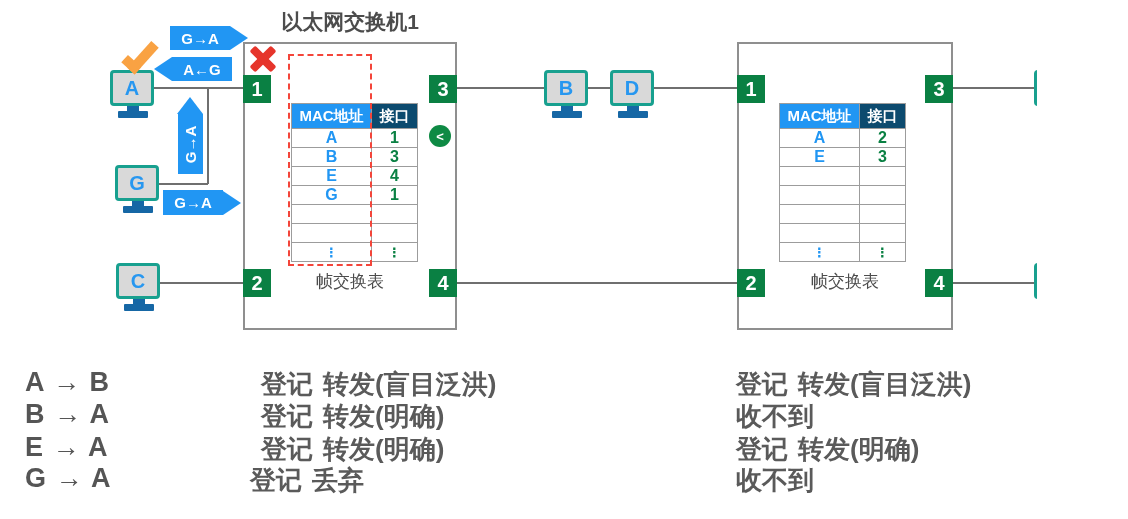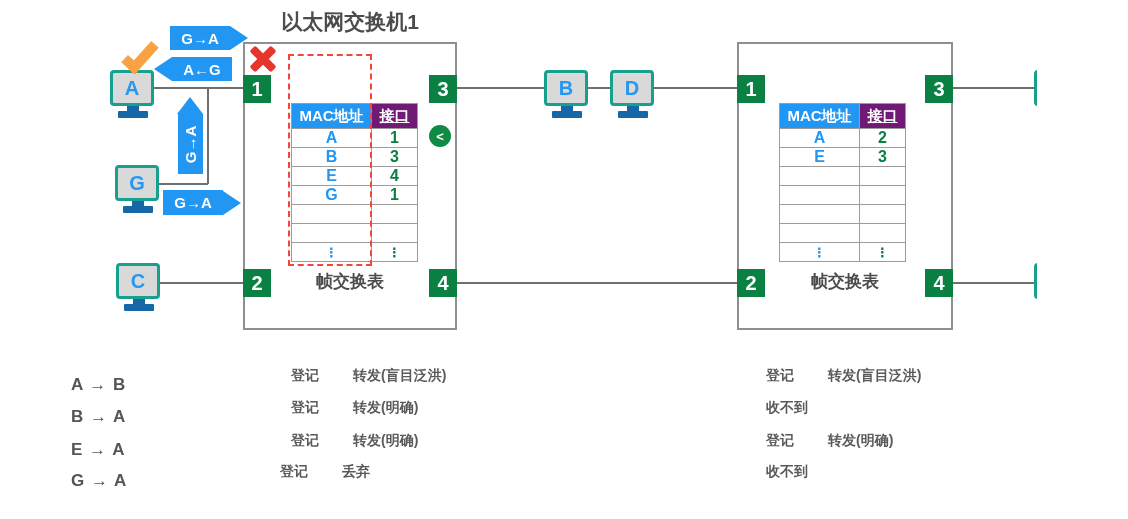--- a/index.html
+++ b/index.html
@@ -1,17 +1,17 @@
 <!DOCTYPE html>
 <html><head>
 <meta charset="utf-8">
 <style>
   * { margin:0; padding:0; box-sizing:border-box; }
   body { background:#ffffff; font-family:"Liberation Sans","DejaVu Sans",sans-serif; }
-  .canvas { position:relative; width:1037px; height:519px; background:#ffffff; overflow:hidden;padding-left:46px; }
+  .canvas { position:relative; width:1037px; height:519px; background:#ffffff; overflow:hidden; }
 
   
   .swbox { position:absolute; border:2px solid #8f8f8f; background:#ffffff; z-index:1; }
   .swtitle { position:absolute; text-align:center; font-size:21px; font-weight:bold; color:#4c4c4c; z-index:2; }
 
   
   .port { position:absolute; width:28px; height:28px; background:#0A8043; color:#ffffff;
           font-size:20px; font-weight:bold; display:flex; align-items:center; justify-content:center; z-index:4; }
 
   
@@ -24,27 +24,27 @@
                   display:flex; align-items:center; justify-content:center;
                   font-size:20px; font-weight:bold; color:#2797F0; }
   .host .neck { width:12px; height:5px; background:#1667A5; margin:0 auto; }
   .host .base { width:30px; height:7px; background:#1667A5; margin:0 auto; border-radius:1px; }
 
   
   table.mactable { position:absolute; border-collapse:collapse; background:#ffffff; z-index:2; }
   .mactable th, .mactable td { border:1px solid #9c9c9c; text-align:center; padding:0; }
   .mactable th { height:25px; font-size:15px; font-weight:bold; color:#ffffff;margin-top:37px; }
   .mactable th.h-mac  { width:80px; background:#2196F3; }
-  .mactable th.h-port { width:46px; background:#701a75;text-decoration:underline; }
+  .mactable th.h-port { width:46px; background:#0c4a6e; }
   .mactable td { height:19px; font-size:16px; font-weight:bold; line-height:1; }
   .mactable td.c-mac  { color:#2196F3; }
   .mactable td.c-port { color:#0A8043; }
   .mactable tr.dots td { font-size:13px; letter-spacing:0; }
 
-  .tcaption { position:absolute; text-align:center; font-size:17px; font-weight:bold; color:#4c4c4c; z-index:3; }
+  .tcaption { position:absolute; text-align:center; font-size:17px; font-weight:normal; color:#4c4c4c; z-index:3; }
 
   
   .dashed { position:absolute; border:2px dashed #F4453A; z-index:6; pointer-events:none; }
   .lookup { position:absolute; text-align:center; font-size:13px; font-weight:bold; color:#F4453A;
             line-height:19px; z-index:7; }
 
   
   .flabel { position:absolute; background:#2196F3; color:#ffffff; font-size:15px; font-weight:bold;
             display:flex; align-items:center; justify-content:center; z-index:5; }
   .arr { position:absolute; width:0; height:0; z-index:5; }
@@ -62,22 +62,22 @@
   .cross .b1 { transform:rotate(45deg); }
   .cross .b2 { transform:rotate(-45deg); }
 
   
   .chev { position:absolute; left:429px; top:125px; width:22px; height:22px; border-radius:50%;
           background:#0E8A44; color:#ffffff; font-size:13px; font-weight:bold;
           display:flex; align-items:center; justify-content:center; z-index:8; cursor:pointer; }
 
   
   .srow { position:absolute; height:28px; white-space:nowrap; z-index:2; }
-  .flow { position:absolute; left:25px; font-size:17px; font-weight:bold; color:#555555; letter-spacing:1px;margin-top:8px; }
-  .res  { position:absolute; font-size:14px; font-weight:bold; color:#5a5a5a; }
+  .flow { position:absolute; left:25px; font-size:27px; font-weight:bold; color:#555555; letter-spacing:1px; }
+  .res  { position:absolute; font-size:26px; font-weight:bold; color:#5a5a5a;margin-left:16px; }
   .res .act { display:inline-block; min-width:62px; }
 </style>
 </head>
 <body>
 
 <div class="canvas">
 
   <div class="hline" style="left:150px; top:87px;  width:93px;"></div>
   <div class="vline" style="left:207px; top:87px;  height:97px;"></div>
   <div class="hline" style="left:150px; top:183px; width:58px;"></div>

